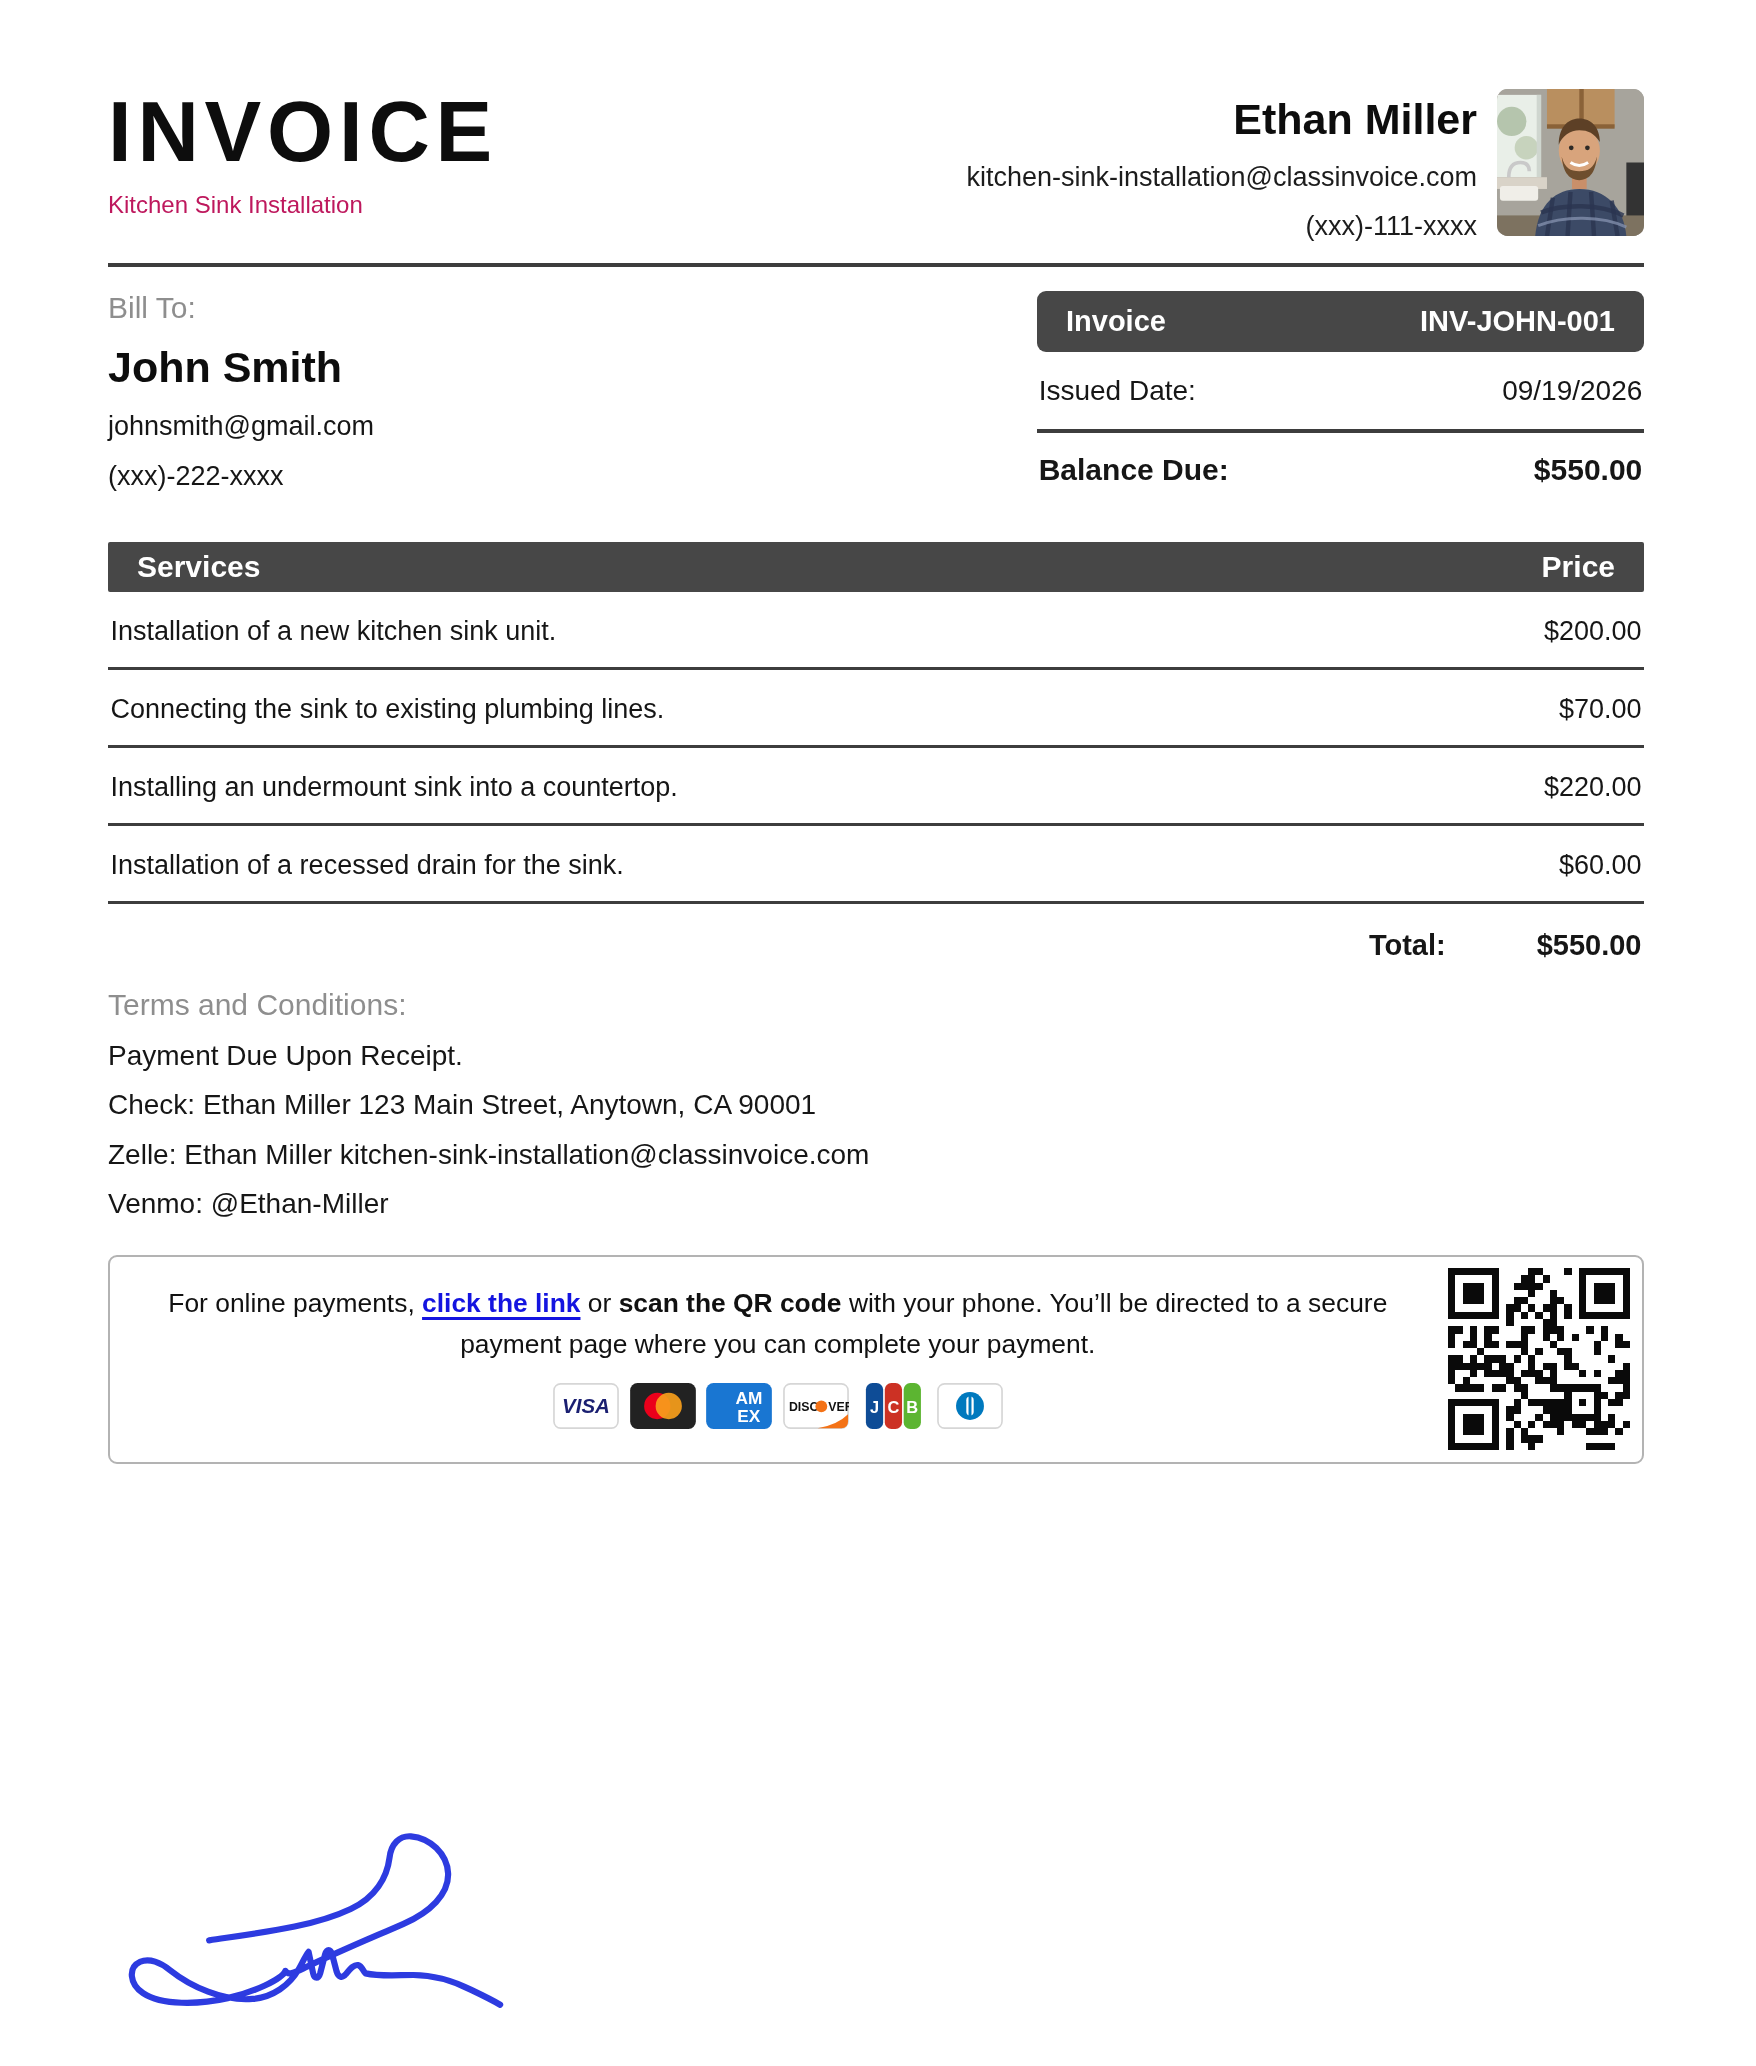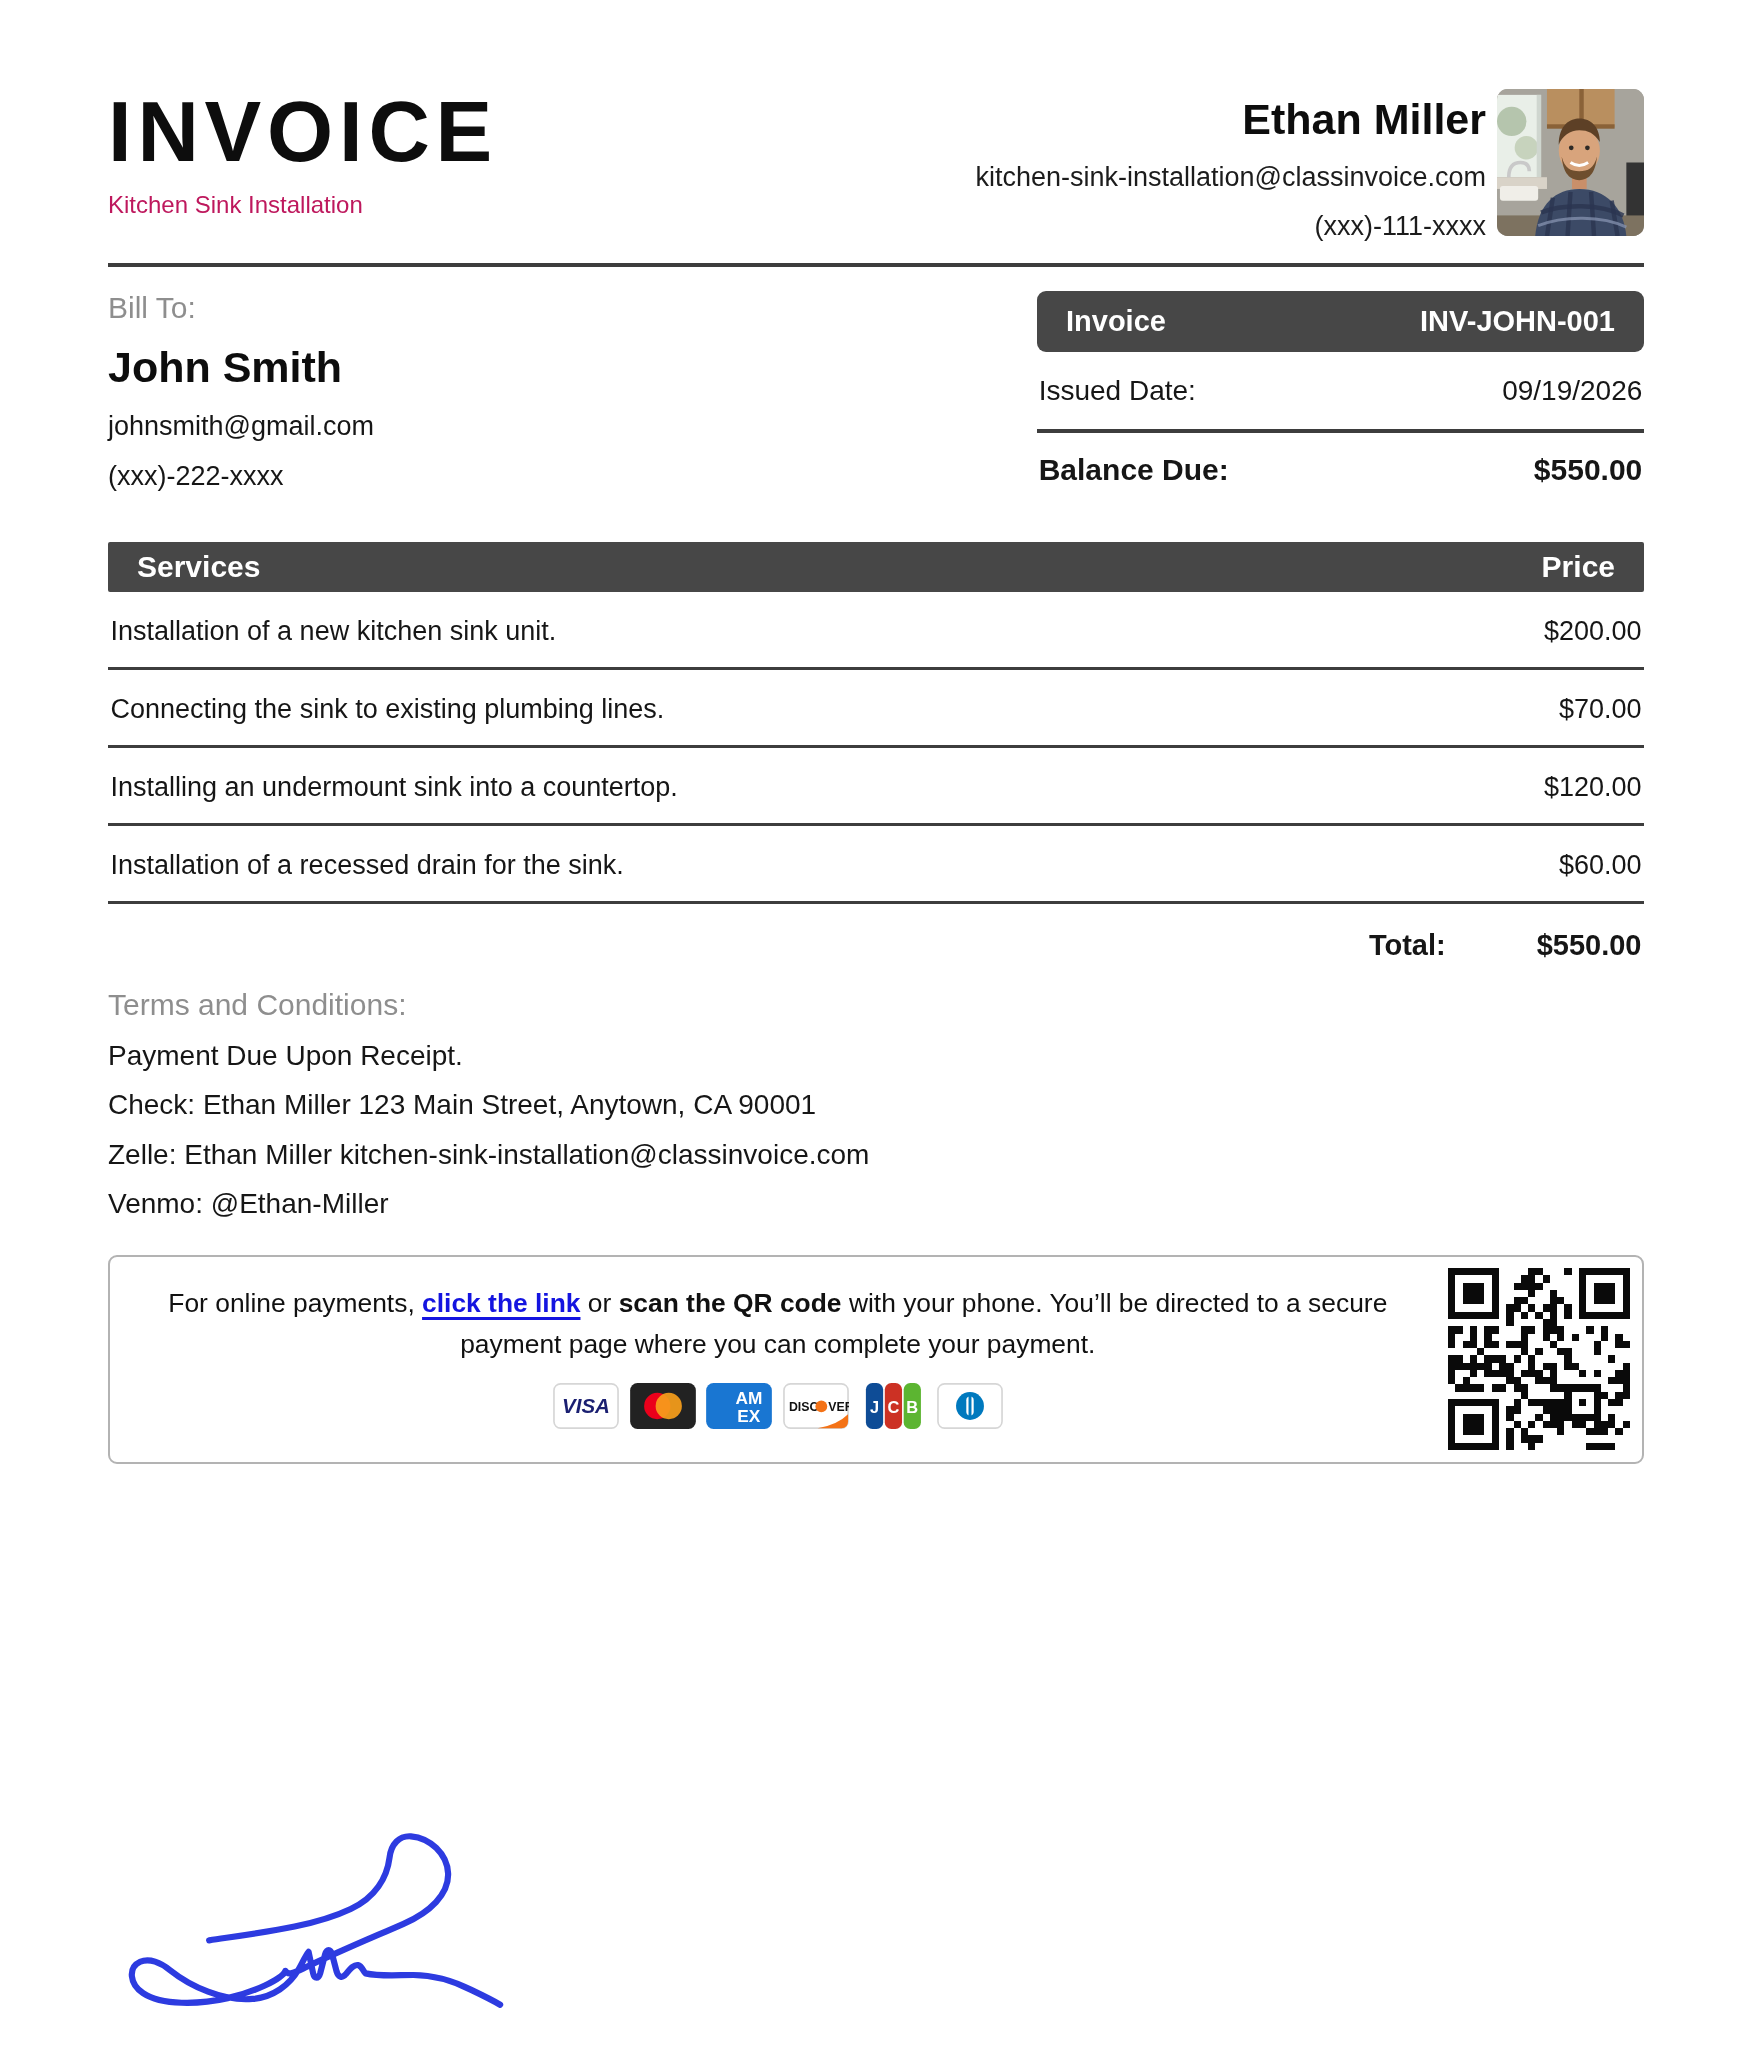--- a/index.html
+++ b/index.html
@@ -3,21 +3,21 @@
 <meta charset="utf-8">
 <style>
   html,body{margin:0;padding:0;background:#ffffff;}
   body{width:1756px;height:2273px;font-family:"Liberation Sans","DejaVu Sans",sans-serif;color:#161616;}
   .page{width:1756px;height:2273px;box-sizing:border-box;padding:89px 112px 0 108px;overflow:hidden;position:relative;}
 
   
   .top{display:flex;justify-content:space-between;align-items:flex-start;}
   .title{font-size:85px;font-weight:800;letter-spacing:5.8px;line-height:1;margin:0;color:#0d0d0d;}
   .subtitle{font-size:24px;margin-top:16.5px;color:#be185d;}
-  .top-right{display:flex;align-items:flex-start;gap:11px;}
+  .top-right{display:flex;align-items:flex-start;gap:20px;}
   .biz{text-align:right;display:flex;flex-direction:column;gap:18px;padding-top:5.8px;}
   .biz-name{font-size:43px;font-weight:800;color:#0d0d0d;}
   .biz-contact{font-size:27px;color:#1c1c1c;}
   .photo{width:147px;height:147px;border-radius:10.7px;overflow:hidden;flex:0 0 auto;background:#a7a49c;}
   .head-rule{height:4.1px;background:#3d3d3d;margin-top:21.5px;}
 
   
   .parties{display:flex;justify-content:space-between;margin-top:24px;}
   .section-label{font-size:30px;color:#8e8e8e;font-weight:500;}
   .bill-name{font-size:43px;font-weight:800;margin-top:18px;color:#0d0d0d;}
@@ -137,21 +137,21 @@
     <div class="svc-row">
       <span>Installation of a new kitchen sink unit.</span>
       <span>$200.00</span>
     </div>
     <div class="svc-row">
       <span>Connecting the sink to existing plumbing lines.</span>
       <span>$70.00</span>
     </div>
     <div class="svc-row">
       <span>Installing an undermount sink into a countertop.</span>
-      <span>$120.00</span>
+      <span>$220.00</span>
     </div>
     <div class="svc-row">
       <span>Installation of a recessed drain for the sink.</span>
       <span>$60.00</span>
     </div>
     <div class="total-row">
       <span>Total:</span>
       <span>$550.00</span>
     </div>
   </div>

